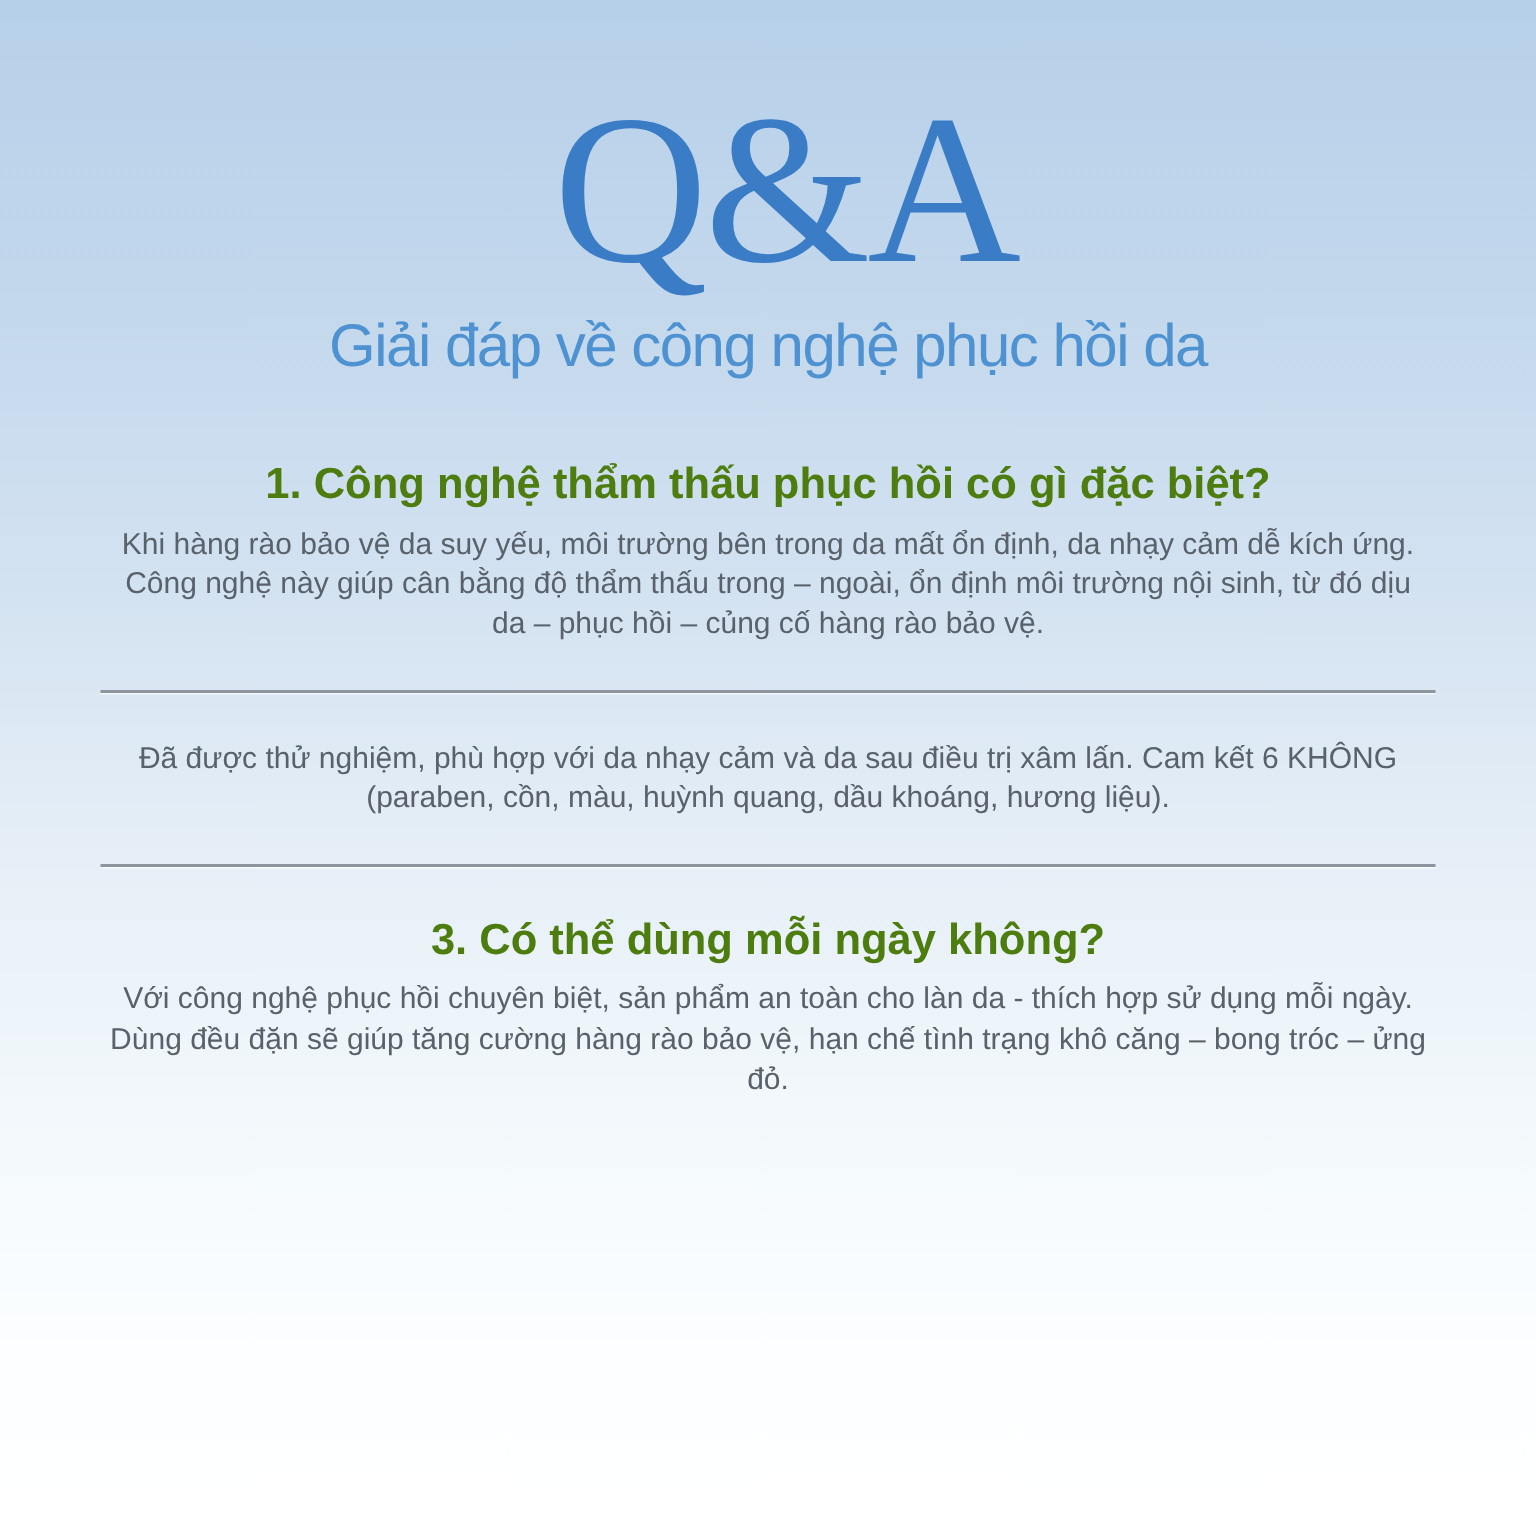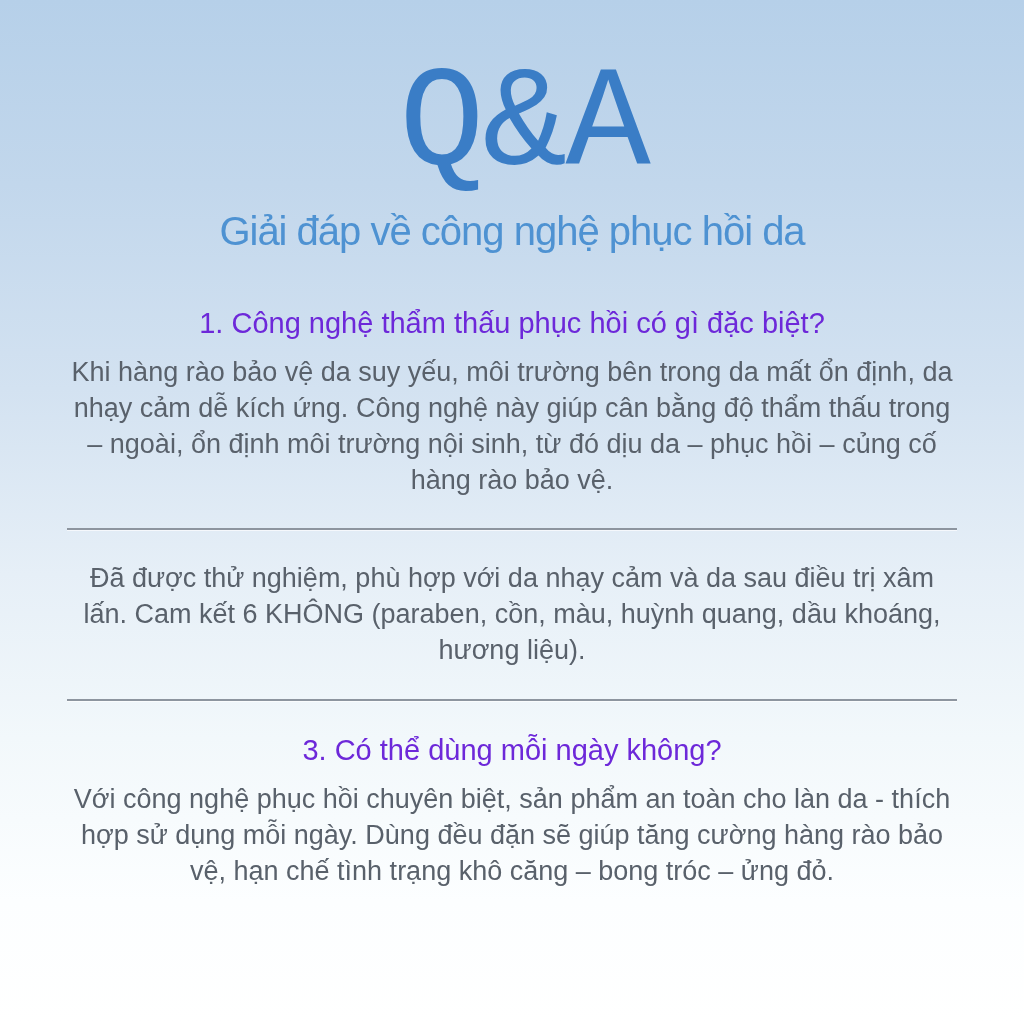--- a/index.html
+++ b/index.html
@@ -22,21 +22,21 @@
     -webkit-font-smoothing: antialiased;
   }
   .page {
     width: 1024px;
     height: 1024px;
     box-sizing: border-box;
     padding-top: 52px;
     text-align: center;
   }
   .qa-title {
-    font-family: Liberation Mono, monospace;
+    font-family: Liberation Serif, serif;
     font-size: 142px;
     line-height: 1.05;
     font-weight: 400;
     color: #3a7dc6;
     margin: 0;
     letter-spacing: -2px;
     padding-left: 24px;
   }
   .qa-subtitle {
     font-size: 40px;
@@ -46,30 +46,30 @@
     margin: 6px auto 0;
     letter-spacing: -1px;
   }
   .faq-wrap {
     width: 892px;
     margin: 50px auto 0;
   }
   .faq-question {
     font-size: 29px;
     line-height: 1.3;
-    font-weight: 400;
-    color: #6d28d9;
+    font-weight: 700;
+    color: #4d7c0f;
     margin: 0 0 7px 0;
   }
   .faq-answer {
-    font-size: 27px;
+    font-size: 20px;
     line-height: 1.33;
     font-weight: 400;
     color: #59616b;
-    margin: 12px auto;
+    margin: 2px auto;
     max-width: 884px;
   }
   .divider {
     border: none;
     height: 0;
     border-top: 2px solid #8d959f;
     box-shadow: 0 1px 0 rgba(255,255,255,0.65);
     width: 890px;
     margin: 30px auto 31px;
   }

